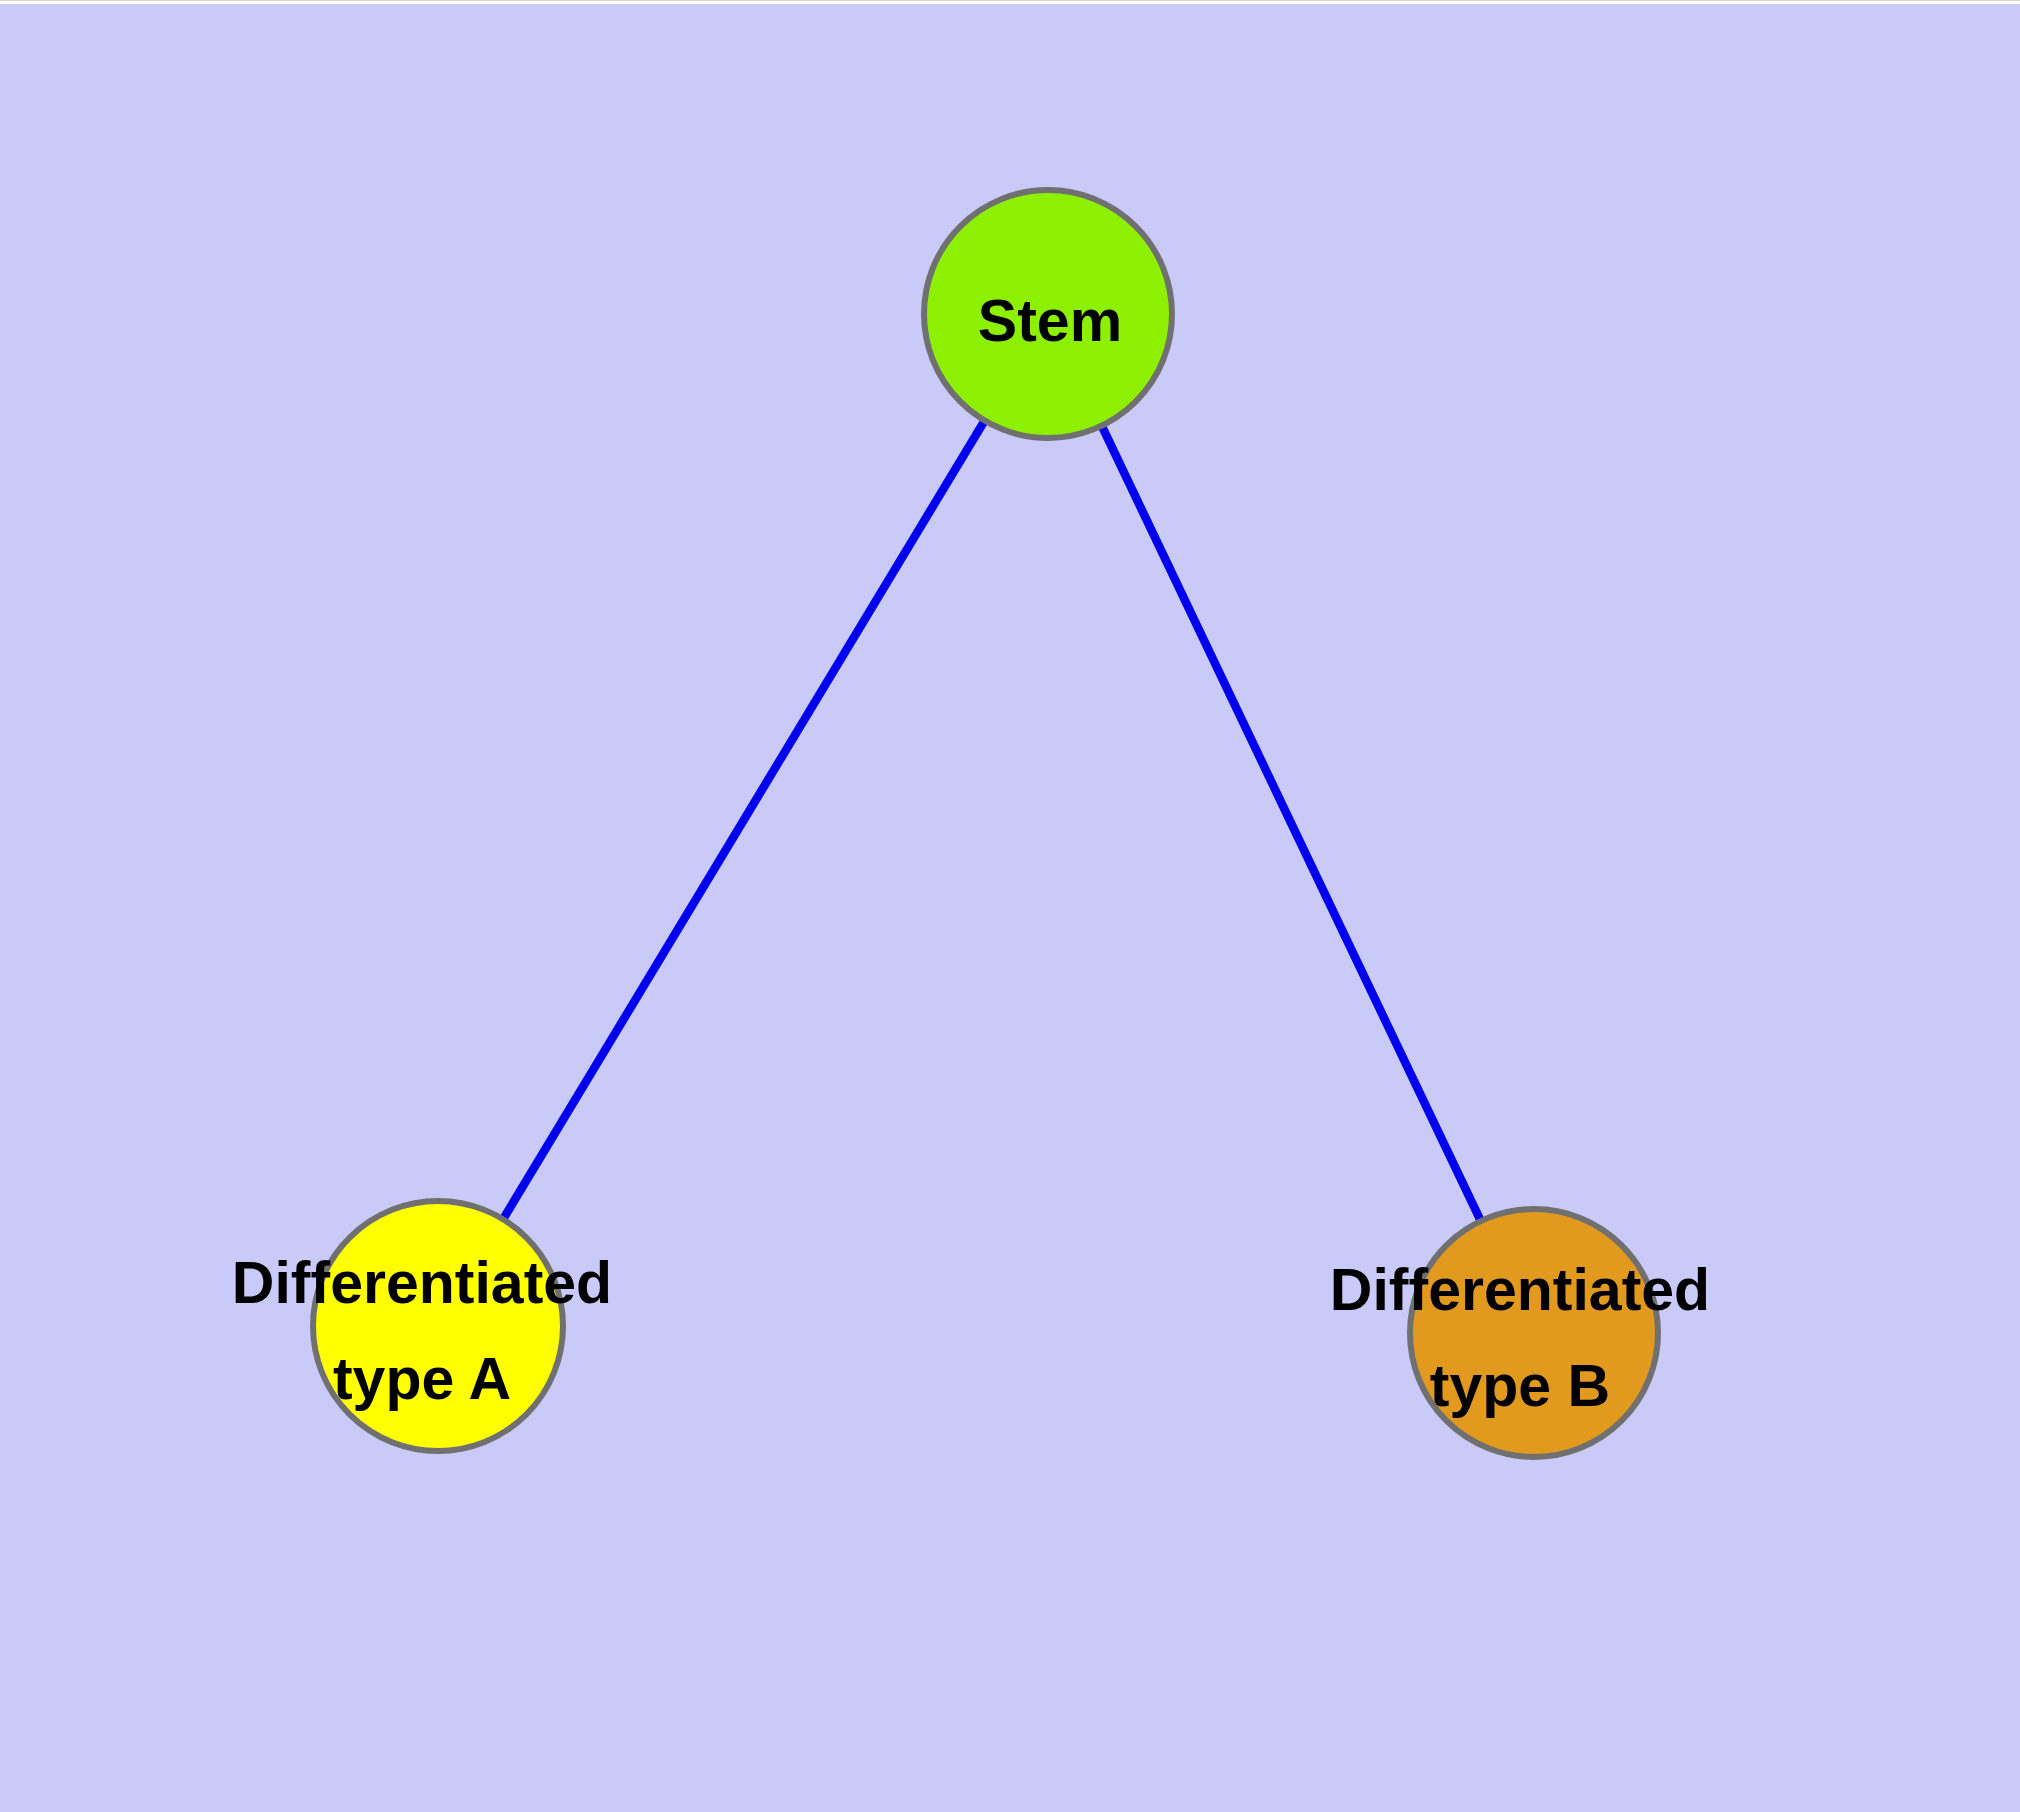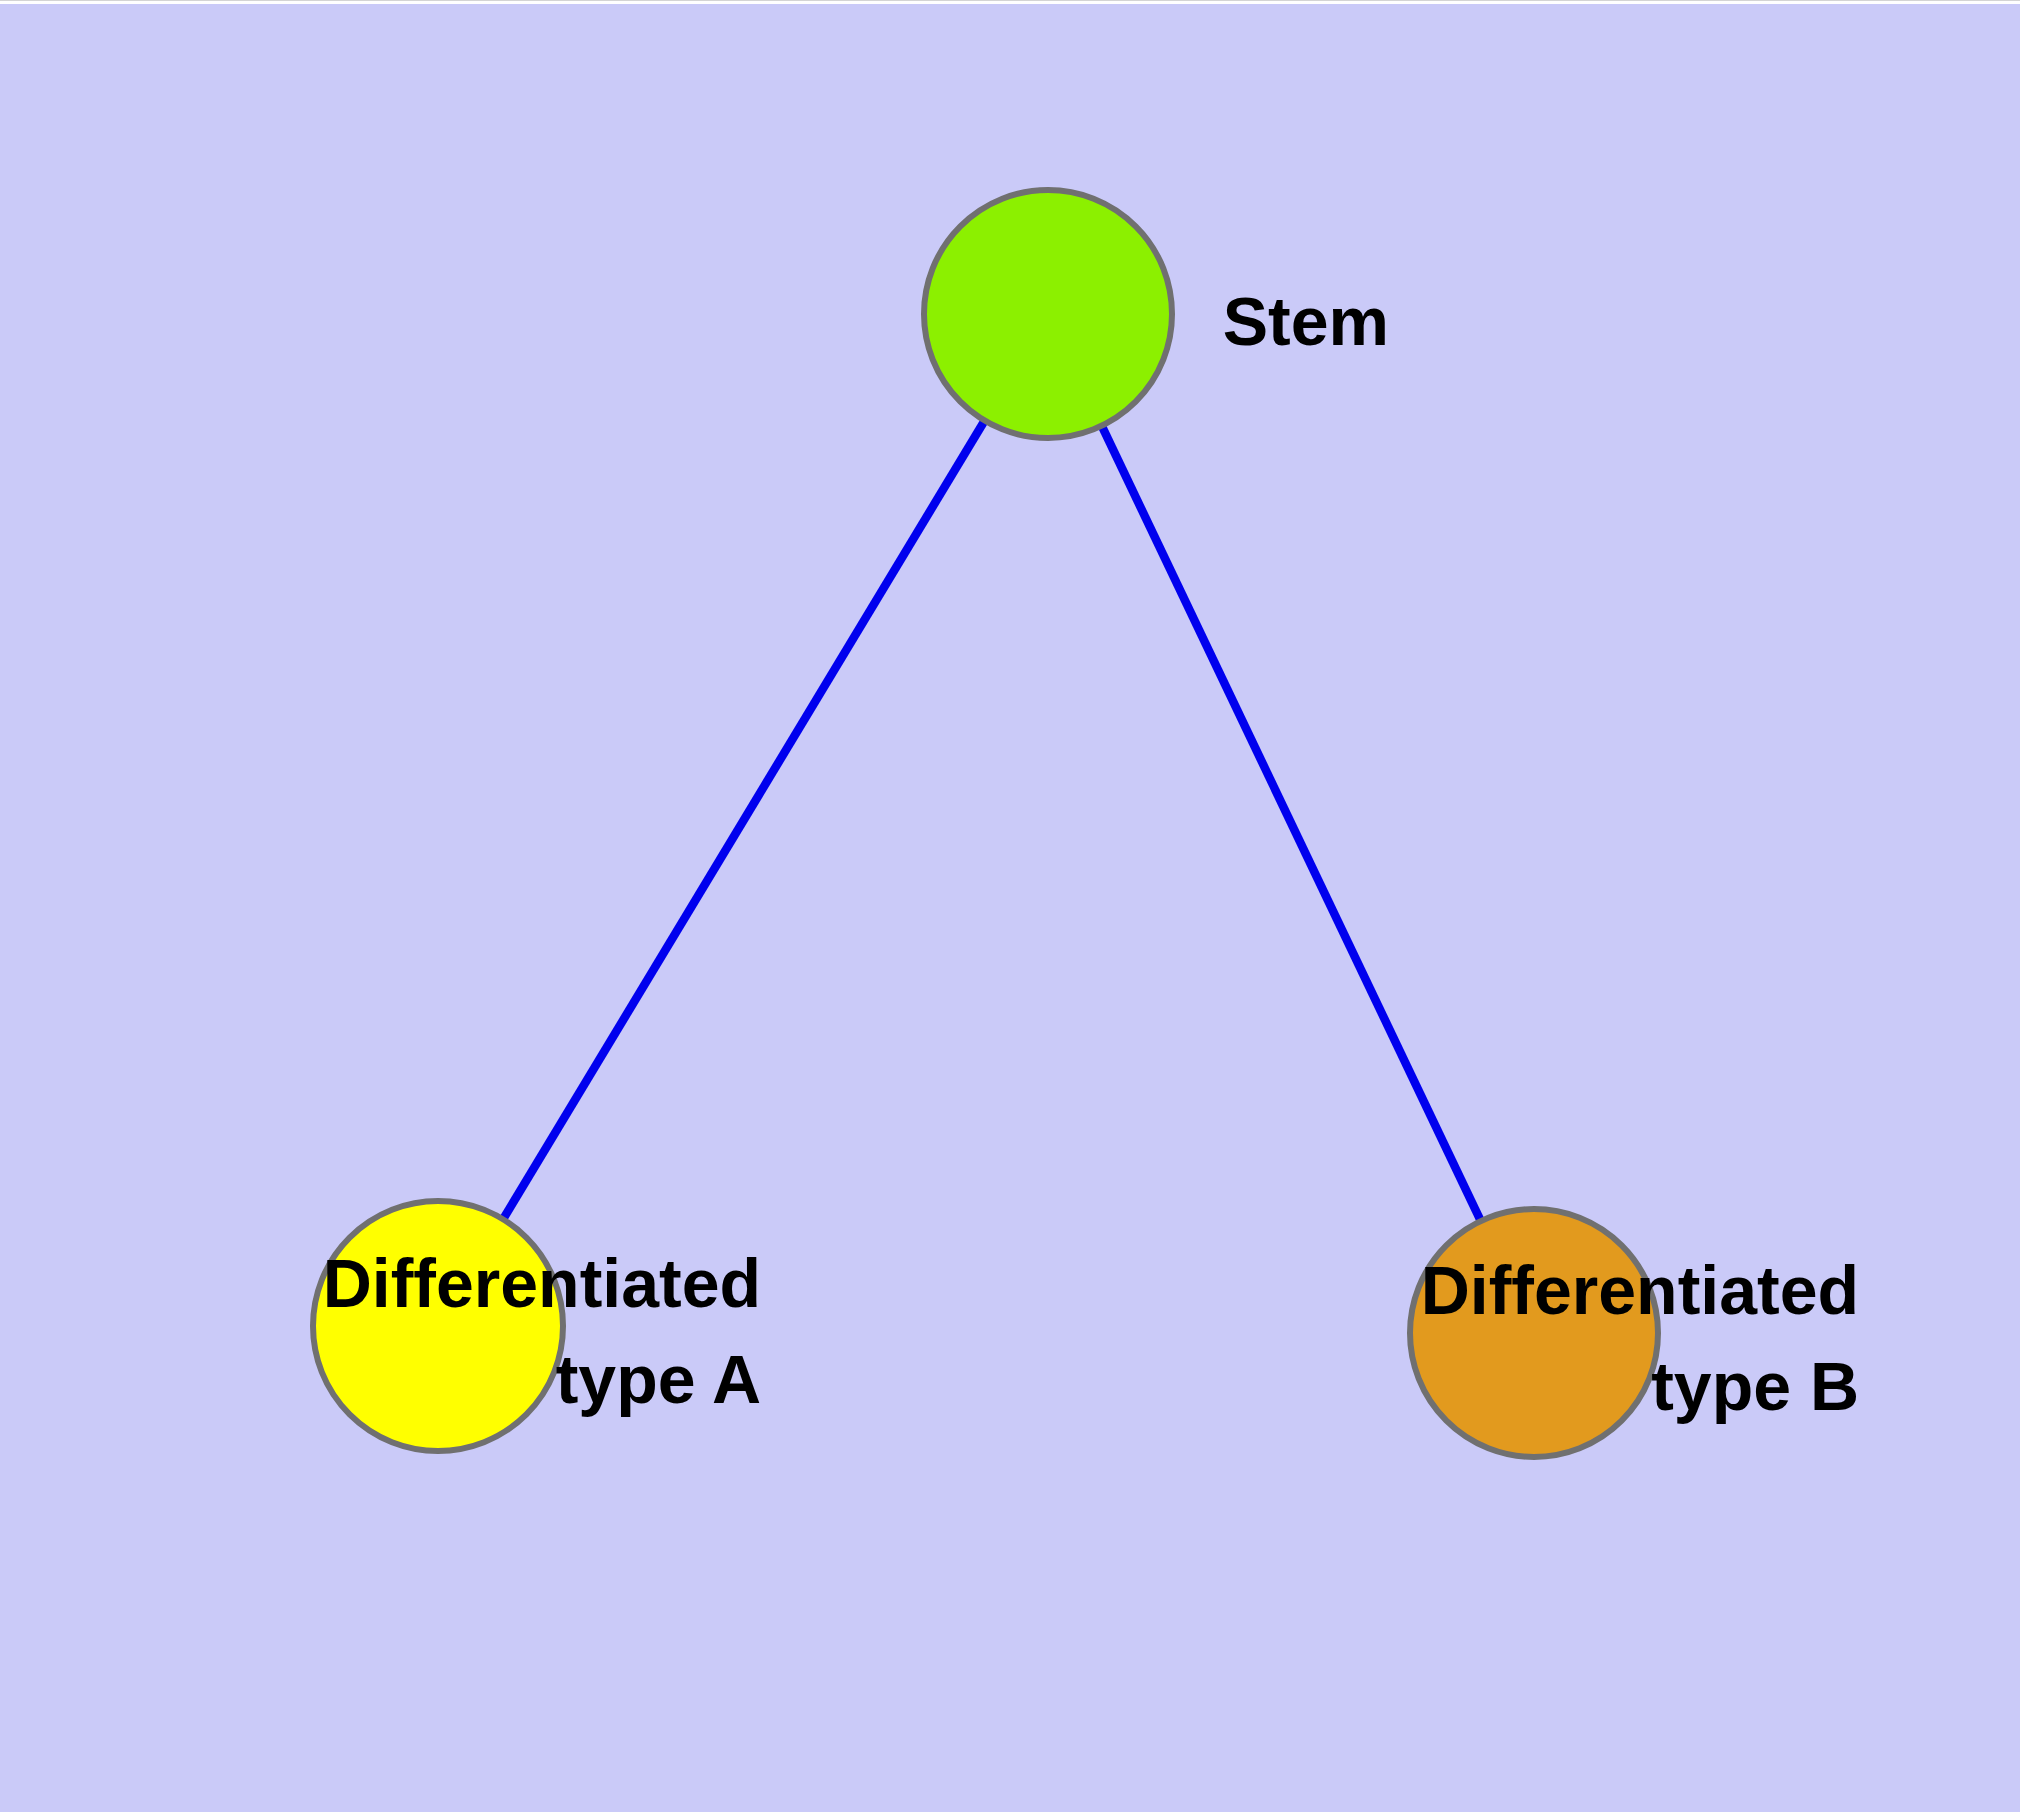--- a/index.html
+++ b/index.html
@@ -35,24 +35,24 @@
     border-radius: 50%;
     border: 6.8px solid #707070;
     box-sizing: border-box;
     z-index: 2;
   }
   .node-label {
     position: absolute;
     transform: translate(-50%, -50%);
     z-index: 3;
     font-weight: bold;
-    font-size: 68px;
+    font-size: 59px;
     line-height: 96px;
     color: #000000;
-    text-align: right;
+    text-align: center;
     white-space: pre-line;
     width: 678px;
     pointer-events: none;
   }
 </style>
 </head>
 <body>
 
 <div id="stage" style="width: 2021px; height: 1812px; background: rgb(202, 202, 248);">
   <div class="top-strip"></div>

